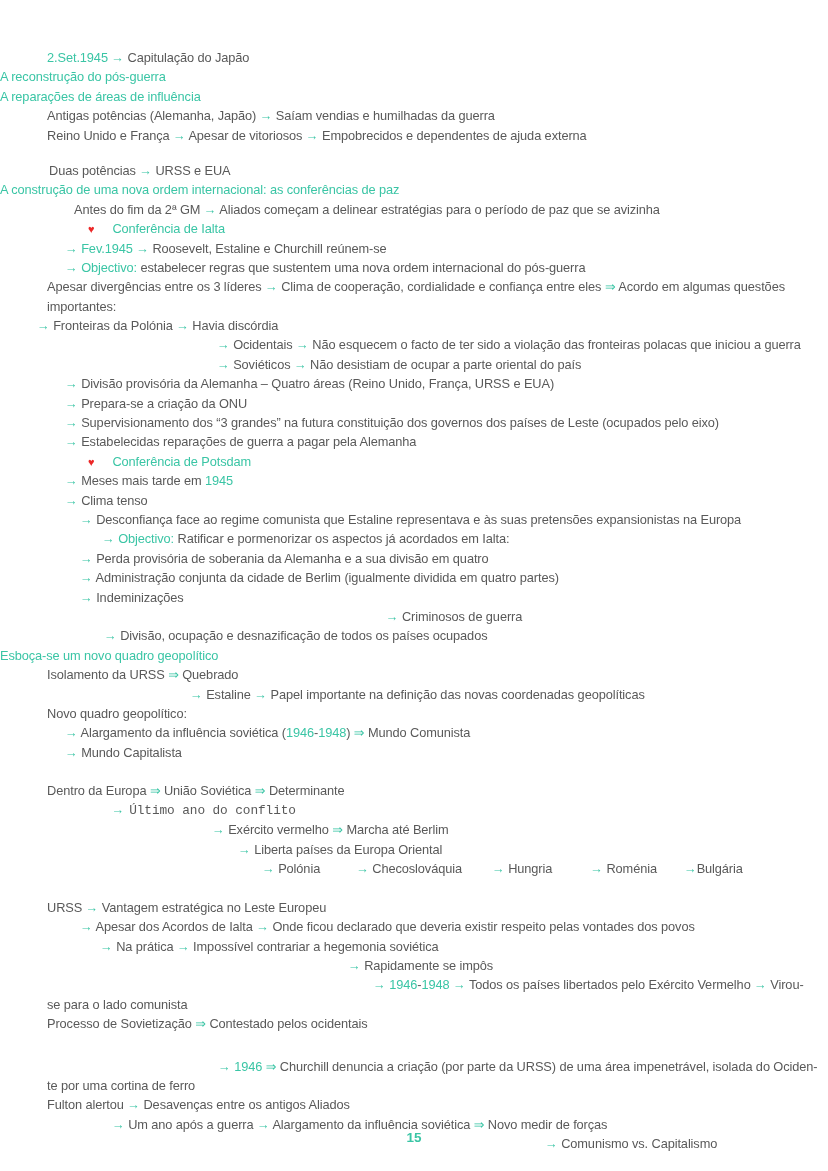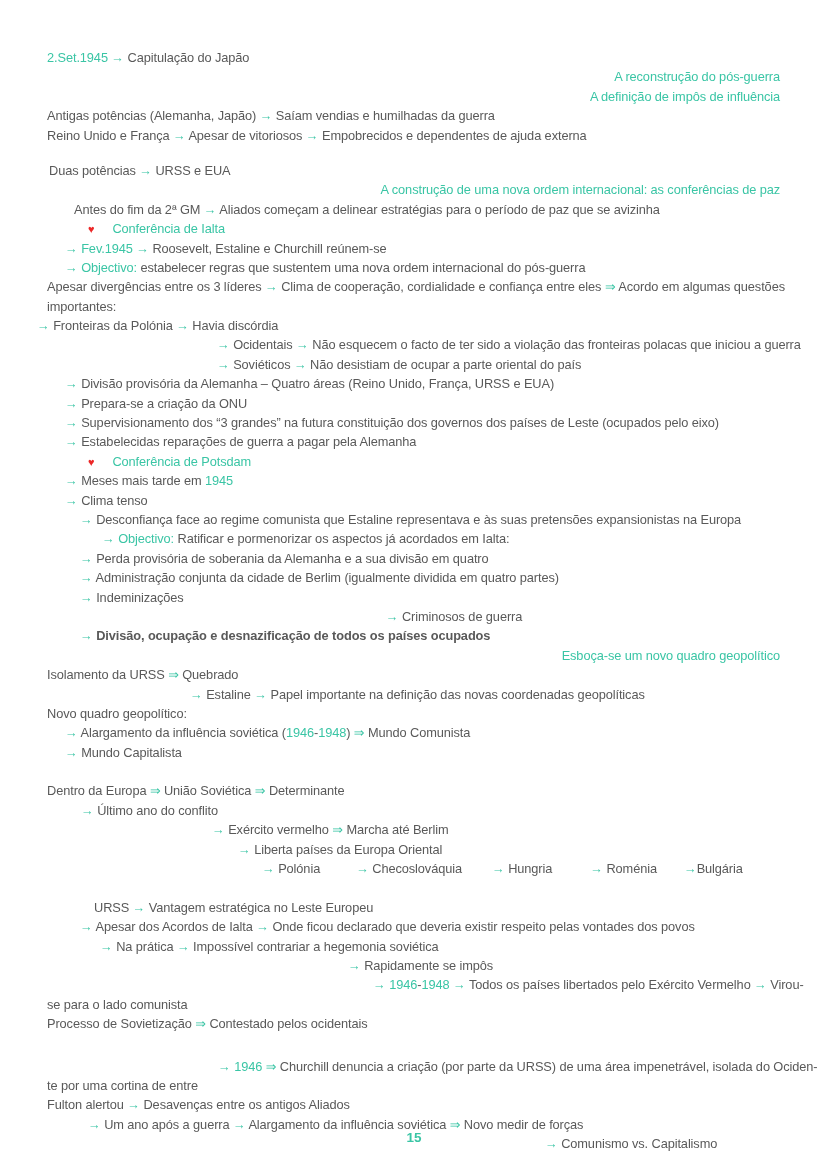--- a/index.html
+++ b/index.html
@@ -22,21 +22,21 @@
   #doc {
     padding-top: 48px;
   }
   .line {
     line-height: 19.4px;
     height: 19.4px;
     white-space: nowrap;
   }
   .line.blank { }
   .line.right {
-    text-align: right;
+    text-align: left;
     padding-right: 48px;
   }
   .g { color: var(--body, #595959); }
   .a { color: var(--accent, #3AC5A5); }
   .r { color: var(--heart, #EC2727); font-size: 11px; }
   .sp { display: inline-block; height: 1px; }
   #footer {
     position: absolute;
     left: 0;
     top: 1128px;
@@ -48,21 +48,21 @@
     line-height: 19.4px;
   }
 </style>
 </head>
 <body>
 
 <div id="page" style="--accent: #3AC5A5; --body: #595959; --heart: #EC2727;">
   <div id="doc">
       <div class="line" style="padding-left: 47px;"><span class="a">2.Set.1945 </span><span class="a">→ </span><span class="g">Capitulação do Japão</span></div>
       <div class="line right"><span class="a">A reconstrução do pós-guerra</span></div>
-      <div class="line right"><span class="a">A definição de impôs de influência</span></div>
+      <div class="line right"><span class="a">A reparações de áreas de influência</span></div>
       <div class="line" style="padding-left: 47px;"><span class="g">Antigas potências (Alemanha, Japão) </span><span class="a">→ </span><span class="g">Saíam vendias e humilhadas da guerra</span></div>
       <div class="line" style="padding-left: 47px;"><span class="g">Reino Unido e França </span><span class="a">→ </span><span class="g">Apesar de vitoriosos </span><span class="a">→ </span><span class="g">Empobrecidos e dependentes de ajuda externa</span></div>
       <div class="line" style="padding-left: 49px; margin-top: 16px;"><span class="g">Duas potências </span><span class="a">→ </span><span class="g">URSS e EUA</span></div>
       <div class="line right"><span class="a">A construção de uma nova ordem internacional: as conferências de paz</span></div>
       <div class="line" style="padding-left: 74px;"><span class="g">Antes do fim da 2ª GM </span><span class="a">→ </span><span class="g">Aliados começam a delinear estratégias para o período de paz que se avizinha</span></div>
       <div class="line" style="padding-left: 88px;"><span class="r">♥</span><span class="sp" style="width: 18px;"></span><span class="a">Conferência de Ialta</span></div>
       <div class="line" style="padding-left: 65px;"><span class="a">→ Fev.1945 → </span><span class="g">Roosevelt, Estaline e Churchill reúnem-se</span></div>
       <div class="line" style="padding-left: 65px;"><span class="a">→ Objectivo: </span><span class="g">estabelecer regras que sustentem uma nova ordem internacional do pós-guerra</span></div>
       <div class="line" style="padding-left: 47px;"><span class="g">Apesar divergências entre os 3 líderes </span><span class="a">→ </span><span class="g">Clima de cooperação, cordialidade e confiança entre eles </span><span class="a">⇒ </span><span class="g">Acordo em algumas questões</span></div>
       <div class="line" style="padding-left: 47px;"><span class="g">importantes:</span></div>
@@ -75,41 +75,41 @@
       <div class="line" style="padding-left: 65px;"><span class="a">→ </span><span class="g">Estabelecidas reparações de guerra a pagar pela Alemanha</span></div>
       <div class="line" style="padding-left: 88px;"><span class="r">♥</span><span class="sp" style="width: 18px;"></span><span class="a">Conferência de Potsdam</span></div>
       <div class="line" style="padding-left: 65px;"><span class="a">→ </span><span class="g">Meses mais tarde em </span><span class="a">1945</span></div>
       <div class="line" style="padding-left: 65px;"><span class="a">→ </span><span class="g">Clima tenso</span></div>
       <div class="line" style="padding-left: 80px;"><span class="a">→ </span><span class="g">Desconfiança face ao regime comunista que Estaline representava e às suas pretensões expansionistas na Europa</span></div>
       <div class="line" style="padding-left: 102px;"><span class="a">→ Objectivo: </span><span class="g">Ratificar e pormenorizar os aspectos já acordados em Ialta:</span></div>
       <div class="line" style="padding-left: 80px;"><span class="a">→ </span><span class="g">Perda provisória de soberania da Alemanha e a sua divisão em quatro</span></div>
       <div class="line" style="padding-left: 80px;"><span class="a">→ </span><span class="g">Administração conjunta da cidade de Berlim (igualmente dividida em quatro partes)</span></div>
       <div class="line" style="padding-left: 80px;"><span class="a">→ </span><span class="g">Indeminizações</span></div>
       <div class="line" style="padding-left: 80px; text-align: center;"><span class="a">→ </span><span class="g">Criminosos de guerra</span></div>
-      <div class="line" style="padding-left: 80px; font-weight: bold;"><span class="a">→ </span><span class="g">Divisão, ocupação e desnazificação de todos os países ocupados</span></div>
+      <div class="line" style="padding-left: 104px;"><span class="a">→ </span><span class="g">Divisão, ocupação e desnazificação de todos os países ocupados</span></div>
       <div class="line right"><span class="a">Esboça-se um novo quadro geopolítico</span></div>
       <div class="line" style="padding-left: 47px;"><span class="g">Isolamento da URSS </span><span class="a">⇒ </span><span class="g">Quebrado</span></div>
       <div class="line" style="padding-left: 190px;"><span class="a">→ </span><span class="g">Estaline </span><span class="a">→ </span><span class="g">Papel importante na definição das novas coordenadas geopolíticas</span></div>
       <div class="line" style="padding-left: 47px;"><span class="g">Novo quadro geopolítico:</span></div>
       <div class="line" style="padding-left: 65px;"><span class="a">→ </span><span class="g">Alargamento da influência soviética (</span><span class="a">1946</span><span class="g">-</span><span class="a">1948</span><span class="g">) </span><span class="a">⇒ </span><span class="g">Mundo Comunista</span></div>
       <div class="line" style="padding-left: 65px;"><span class="a">→ </span><span class="g">Mundo Capitalista</span></div>
       <div class="line blank"></div>
       <div class="line" style="padding-left: 47px;"><span class="g">Dentro da Europa </span><span class="a">⇒ </span><span class="g">União Soviética </span><span class="a">⇒ </span><span class="g">Determinante</span></div>
-      <div class="line" style="padding-left: 81px;"><span class="a">→ </span><span class="g">Último ano do conflito</span></div>
+      <div class="line" style="padding-left: 114px; font-family: Liberation Mono, monospace;"><span class="a">→ </span><span class="g">Último ano do conflito</span></div>
       <div class="line" style="padding-left: 212px;"><span class="a">→ </span><span class="g">Exército vermelho </span><span class="a">⇒ </span><span class="g">Marcha até Berlim</span></div>
       <div class="line" style="padding-left: 238px;"><span class="a">→ </span><span class="g">Liberta países da Europa Oriental</span></div>
       <div class="line" style="padding-left: 262px;"><span class="a">→ </span><span class="g">Polónia</span><span class="sp" style="width: 36px;"></span><span class="a">→ </span><span class="g">Checoslováquia</span><span class="sp" style="width: 30px;"></span><span class="a">→ </span><span class="g">Hungria</span><span class="sp" style="width: 38px;"></span><span class="a">→ </span><span class="g">Roménia</span><span class="sp" style="width: 27px;"></span><span class="a">→</span><span class="g">Bulgária</span></div>
       <div class="line blank"></div>
-      <div class="line" style="padding-left: 47px; margin-left: 47px;"><span class="g">URSS </span><span class="a">→ </span><span class="g">Vantagem estratégica no Leste Europeu</span></div>
+      <div class="line" style="padding-left: 47px;"><span class="g">URSS </span><span class="a">→ </span><span class="g">Vantagem estratégica no Leste Europeu</span></div>
       <div class="line" style="padding-left: 80px;"><span class="a">→ </span><span class="g">Apesar dos Acordos de Ialta </span><span class="a">→ </span><span class="g">Onde ficou declarado que deveria existir respeito pelas vontades dos povos</span></div>
       <div class="line" style="padding-left: 100px;"><span class="a">→ </span><span class="g">Na prática </span><span class="a">→ </span><span class="g">Impossível contrariar a hegemonia soviética</span></div>
       <div class="line" style="padding-left: 348px;"><span class="a">→ </span><span class="g">Rapidamente se impôs</span></div>
       <div class="line" style="padding-left: 373px;"><span class="a">→ 1946</span><span class="g">-</span><span class="a">1948</span><span class="a"> → </span><span class="g">Todos os países libertados pelo Exército Vermelho </span><span class="a">→ </span><span class="g">Virou-</span></div>
       <div class="line" style="padding-left: 47px;"><span class="g">se para o lado comunista</span></div>
       <div class="line" style="padding-left: 47px;"><span class="g">Processo de Sovietização </span><span class="a">⇒ </span><span class="g">Contestado pelos ocidentais</span></div>
       <div class="line" style="padding-left: 218px; margin-top: 23px;"><span class="a">→ 1946 </span><span class="a">⇒ </span><span class="g">Churchill denuncia a criação (por parte da URSS) de uma área impenetrável, isolada do Ociden-</span></div>
-      <div class="line" style="padding-left: 47px;"><span class="g">te por uma cortina de entre</span></div>
+      <div class="line" style="padding-left: 47px;"><span class="g">te por uma cortina de ferro</span></div>
       <div class="line" style="padding-left: 47px;"><span class="g">Fulton alertou </span><span class="a">→ </span><span class="g">Desavenças entre os antigos Aliados</span></div>
-      <div class="line" style="padding-left: 88px;"><span class="a">→ </span><span class="g">Um ano após a guerra </span><span class="a">→ </span><span class="g">Alargamento da influência soviética </span><span class="a">⇒ </span><span class="g">Novo medir de forças</span></div>
+      <div class="line" style="padding-left: 112px;"><span class="a">→ </span><span class="g">Um ano após a guerra </span><span class="a">→ </span><span class="g">Alargamento da influência soviética </span><span class="a">⇒ </span><span class="g">Novo medir de forças</span></div>
       <div class="line" style="padding-left: 545px;"><span class="a">→ </span><span class="g">Comunismo vs. Capitalismo</span></div>
     </div>
   <div id="footer">15</div>
 </div>
 
 </body></html>

